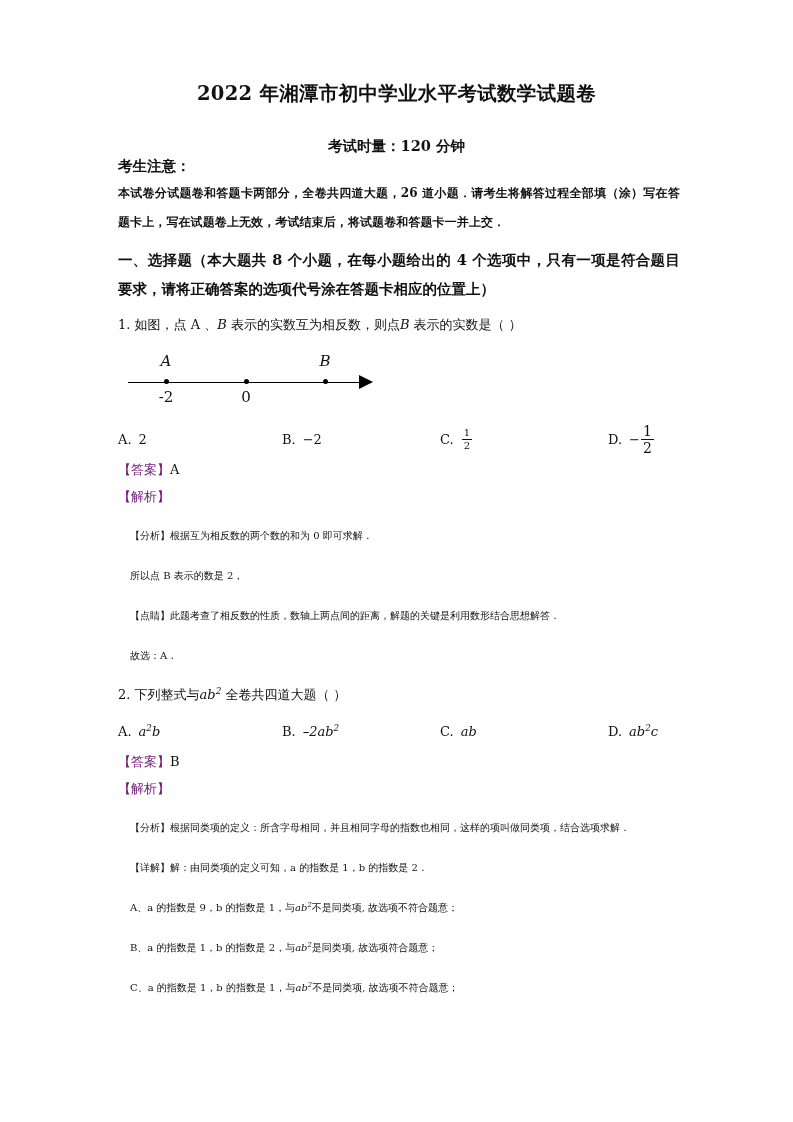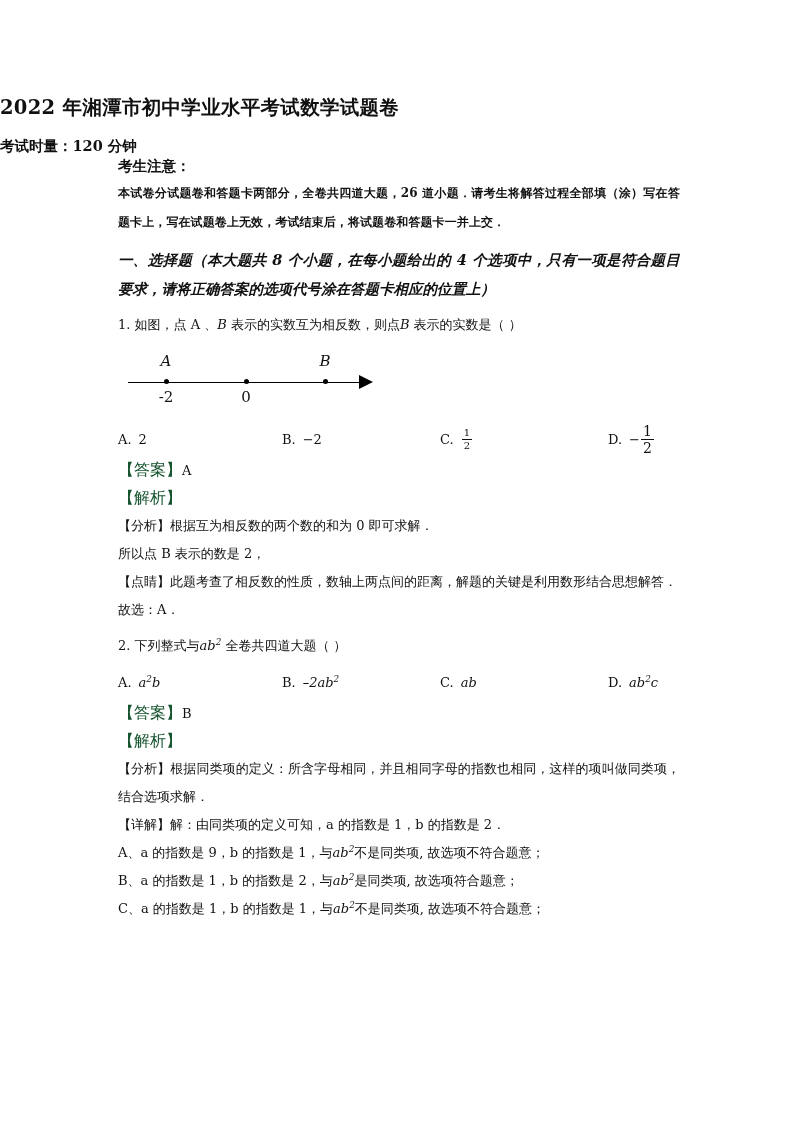--- a/index.html
+++ b/index.html
@@ -18,31 +18,33 @@
   }
   .page {
     position: absolute;
     left: 0; top: 0;
     width: 793px;
     height: 1122px;
     padding: 0;
   }
   .doc-title {
     position: absolute;
-    left: 0; top: 94px;
-    width: 793px;
+    left: 0; top: 80px;
+    width: 793px;
+    text-align: center;
     font-size: 19.5px;
     font-weight: bold;
     letter-spacing: 0.3px;
     font-family: "DejaVu Serif", "Liberation Serif", serif;
   }
   .doc-subtitle {
     position: absolute;
     left: 0; top: 137px;
     width: 793px;
+    text-align: center;
     font-size: 14.5px;
     font-weight: bold;
   }
   .body-col {
     position: absolute;
     left: 118px;
     top: 152px;
     width: 562px;
   }
   .notice-label {
@@ -58,21 +60,20 @@
     margin: 0;
     text-align: justify;
     letter-spacing: 0.1px;
   }
   .section-head {
     font-size: 14.5px;
     font-weight: bold;
     line-height: 29px;
     margin: 8px 0 0 0;
     text-align: justify;
-    font-style: italic;
   }
   .q-stem {
     font-size: 13px;
     line-height: 26px;
     margin: 9px 0 0 0;
   }
   .opt-row {
     position: relative;
     height: 34px;
     margin-top: 6px;
@@ -99,32 +100,32 @@
     align-items: center;
     vertical-align: middle;
     line-height: 1;
     margin: 0 1px;
   }
   .frac .num { padding: 0 2px 1px 2px; }
   .frac .den { padding: 1px 2px 0 2px; border-top: 1px solid #111; }
   .frac.small { font-size: 10px; }
   .frac.big { font-size: 14px; }
   .ans-tag {
-    color: #14532d;
-    font-size: 16px;
+    color: #701a75;
+    font-size: 13px;
   }
   .ans-line {
     font-size: 13px;
     line-height: 27px;
     margin: 0;
   }
   .exp-line {
-    font-size: 13px;
+    font-size: 10px;
     line-height: 28px;
-    margin: 0;
+    margin: 12px;
     text-align: justify;
   }
   
   .numline {
     position: relative;
     height: 74px;
     margin-top: 4px;
     width: 300px;
   }
   .nl-axis {

